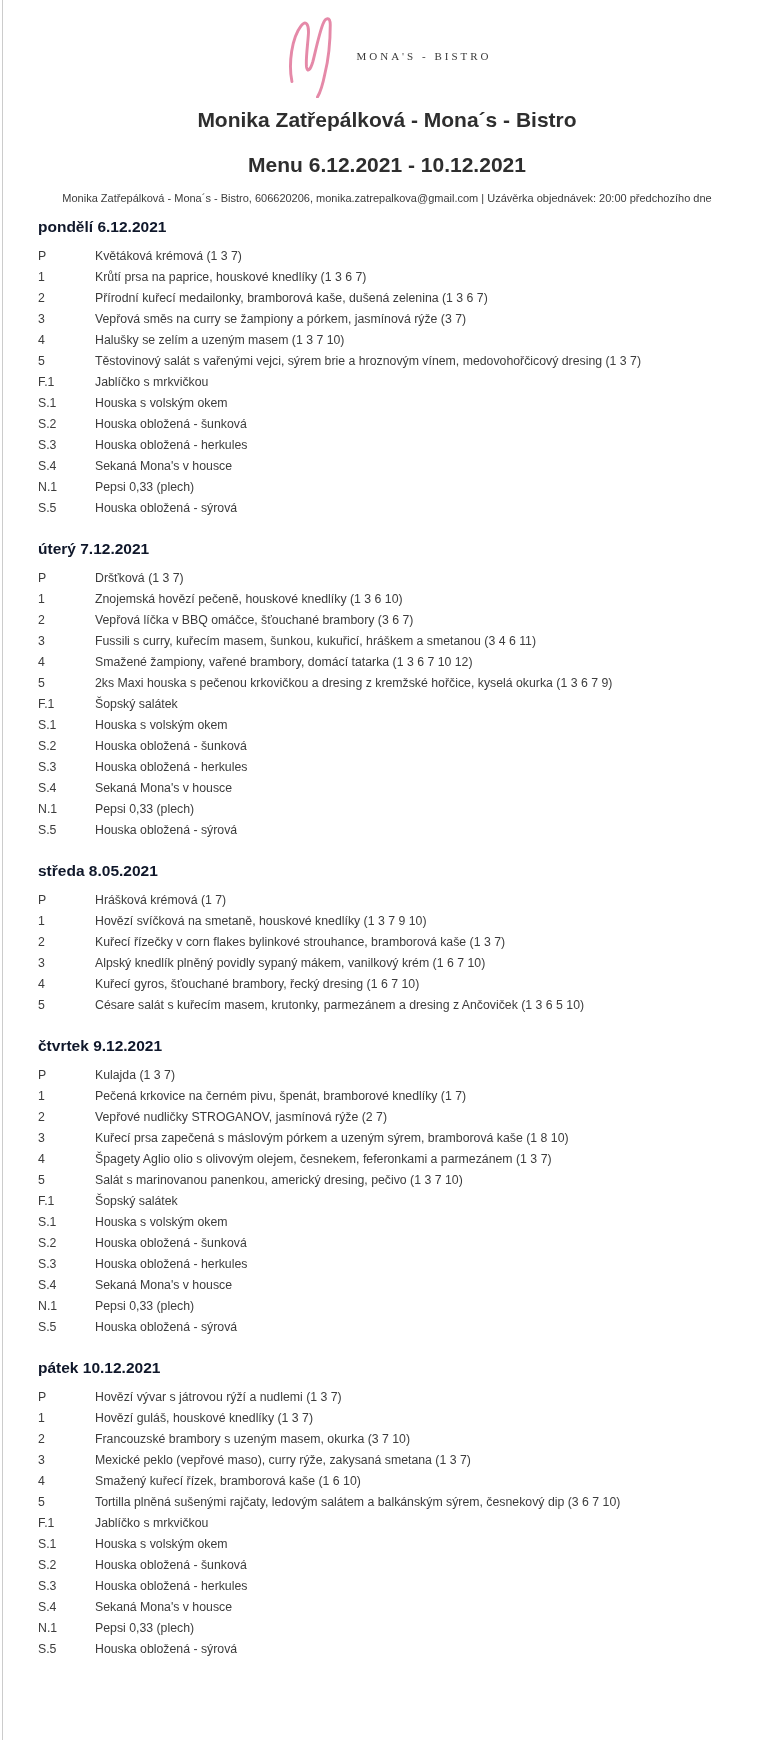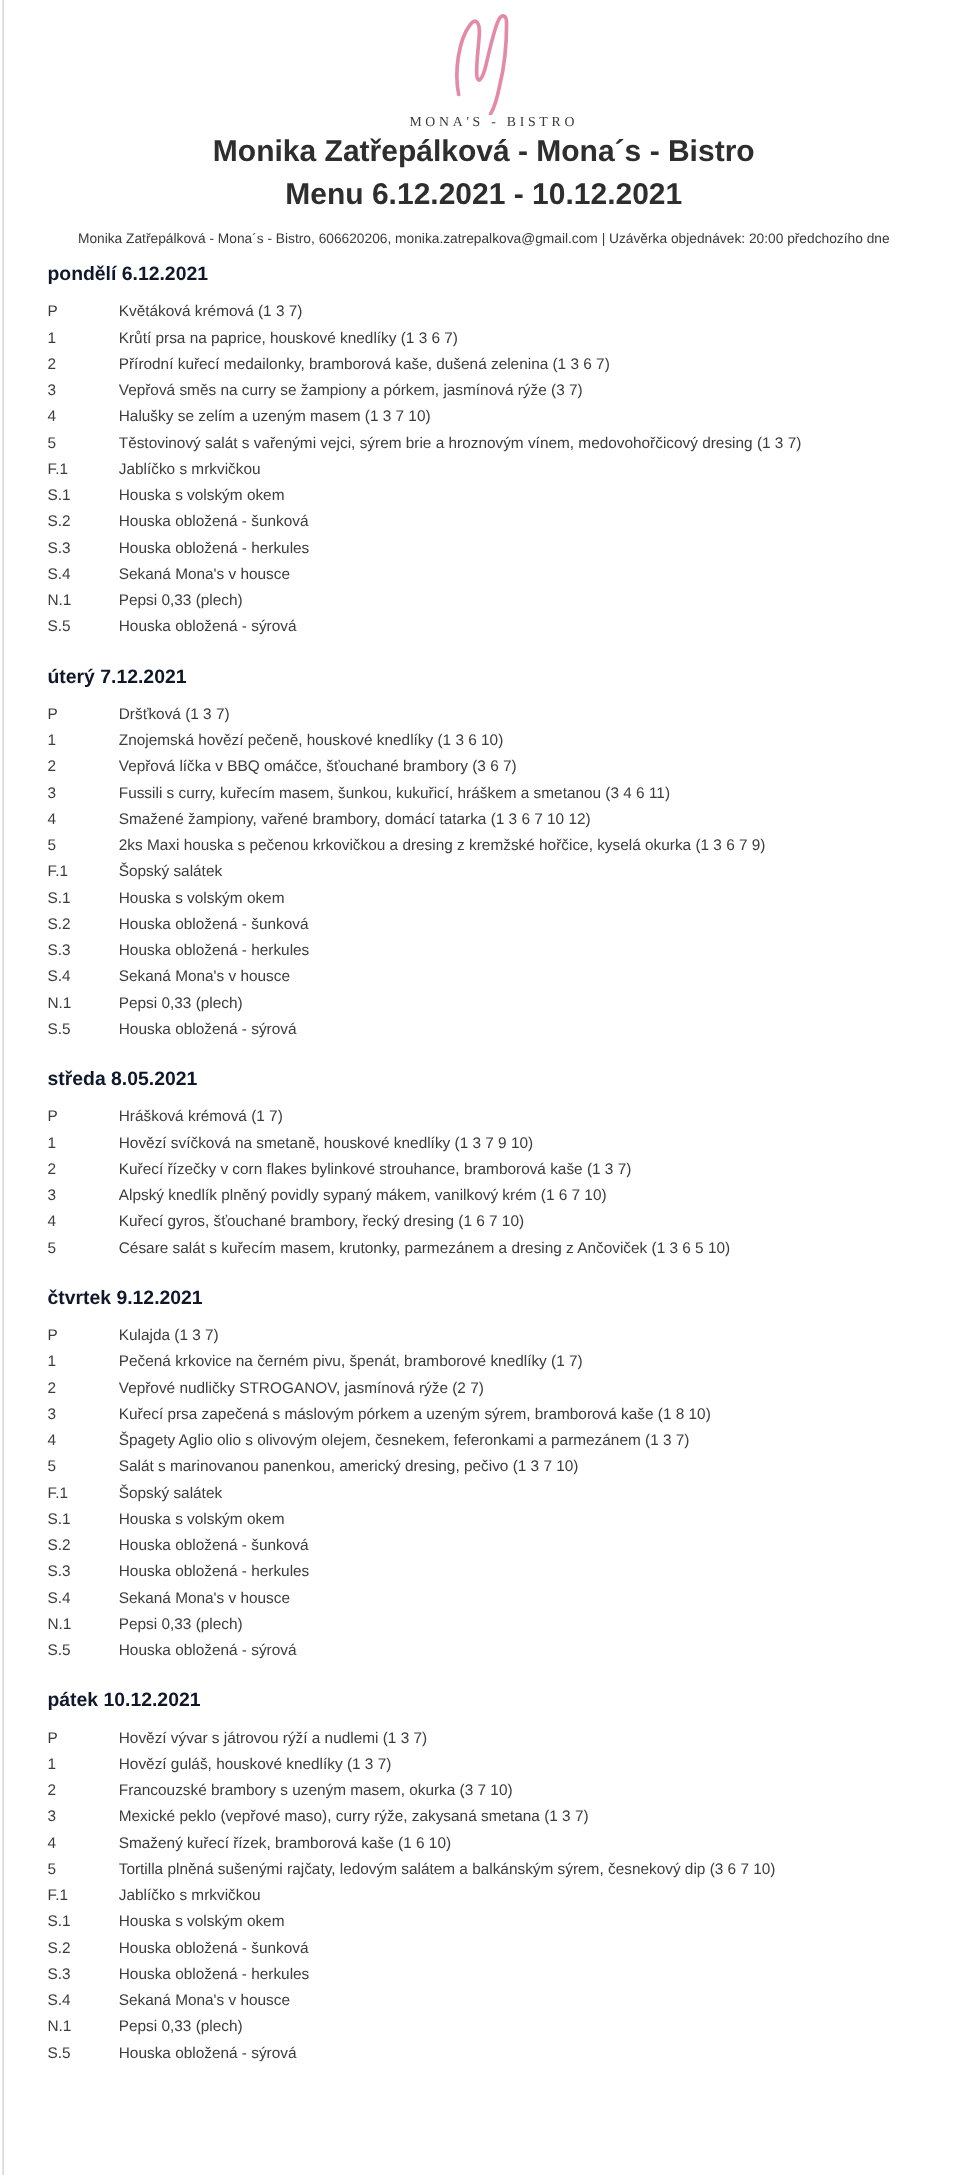--- a/index.html
+++ b/index.html
@@ -20,39 +20,38 @@
     left: 2px; top: 0; bottom: 0;
     width: 1px;
     background: #cccccc;
   }
   header { padding-top: 12px; }
   .logo-row {
     display: flex;
     align-items: center;
     justify-content: center;
     height: 88px;
-    flex-direction: column;
   }
   .logo-m { width: 58px; height: 84px; flex: none; }
   .brand {
     margin-left: 16px;
     font-size: 11px;
     letter-spacing: 3px;
     color: #3a3a3a;
     font-family: "Liberation Serif", "DejaVu Serif", serif;
   }
   h1.page-title, h2.page-subtitle {
     text-align: center;
     color: #2e2e2e;
-    font-size: 24px;
+    font-size: 21px;
     font-weight: bold;
     margin: 0;
   }
   h1.page-title { margin-top: 8px; }
-  h2.page-subtitle { margin-top: 6px; }
+  h2.page-subtitle { margin-top: 21px; }
   .contact {
     text-align: center;
     font-size: 11px;
     color: #3a3a3a;
     margin: 15px 6px 0 6px;
   }
   main.menu { padding: 2px 20px 0 38px; }
   .day-header {
     font-size: 15.5px;
     font-weight: bold;

